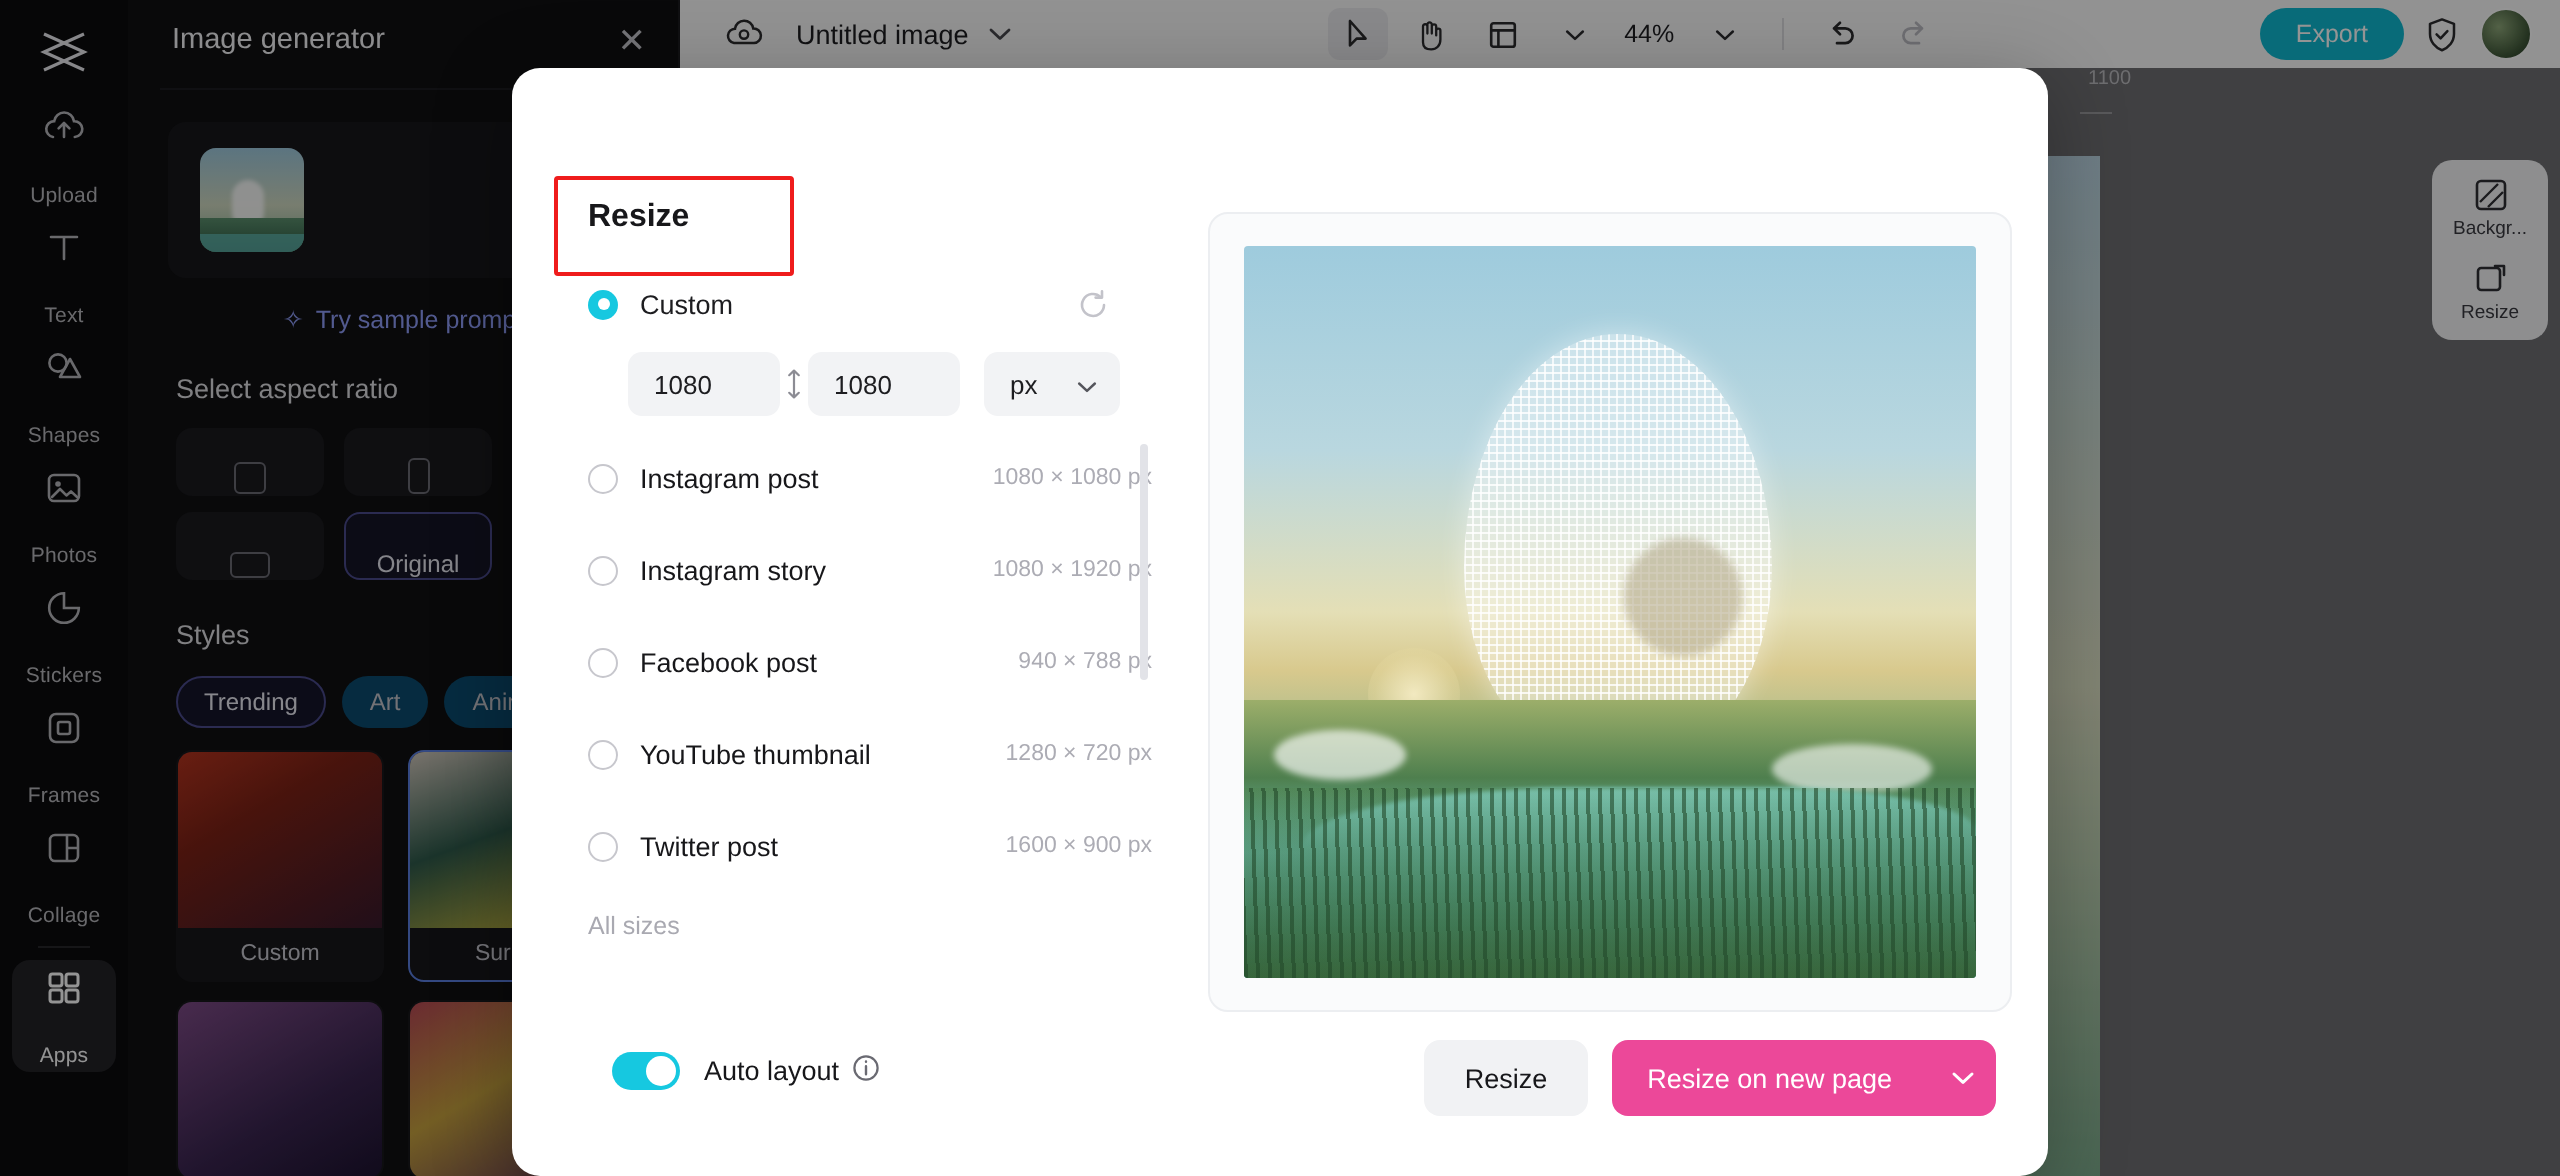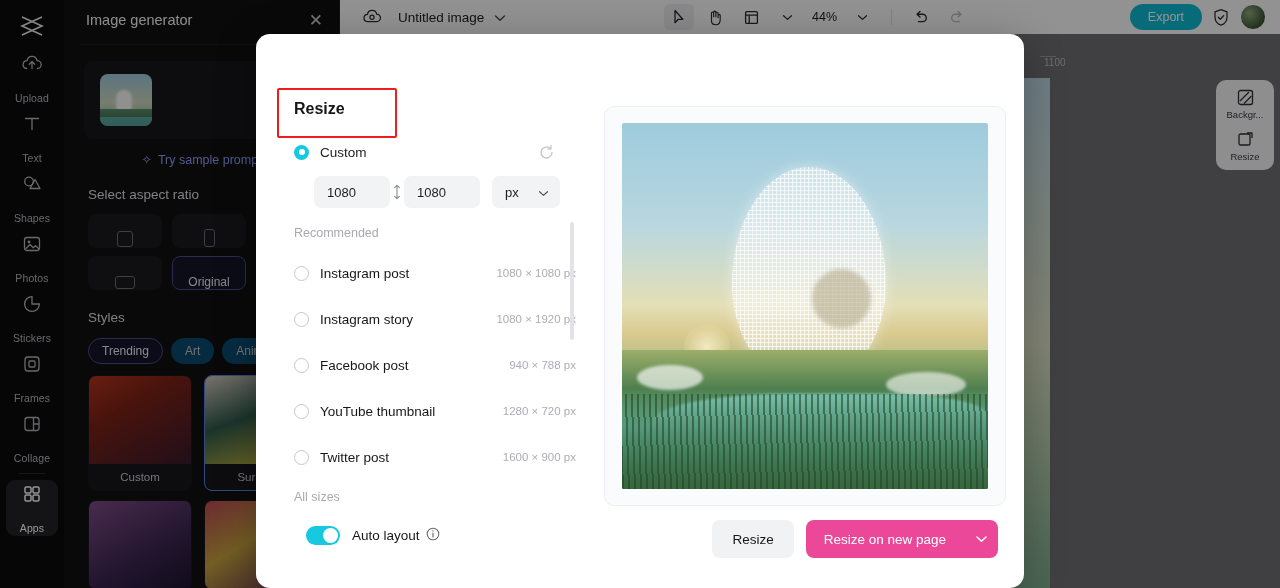--- a/index.html
+++ b/index.html
@@ -107,21 +107,21 @@
   .avatar { width:26px;height:26px;border-radius:50%;
     background: radial-gradient(circle at 35% 35%, #8fa87a, #3c5436 70%, #2a3a26);
     border:1.5px solid #ffffff; cursor:pointer; }
 
   
   .canvas-area {
     position: absolute; left: 340px; top: 34px; right: 0; bottom: 0;
     background: #6e6e72; z-index: 1;
   }
   .ruler-top { position:absolute; left:0; right:0; top:0; height:20px; }
-  .ruler-label { position:absolute; left: 704px; top: 23px; color:#bcbcc0; font-size:10px; }
+  .ruler-label { position:absolute; left: 704px; top: 0; color:#bcbcc0; font-size:10px; }
   .ruler-tick { position:absolute; left:700px; top:22px; width:16px; height:1px; background:#9a9a9e;}
   .art-board {
     position:absolute; left: 10px; top: 44px; width: 700px; bottom: 0;
     background: linear-gradient(#bcd6e4 0%, #dfe3c6 52%, #7fae8e 100%);
   }
   .right-tools {
     position:absolute; right: 6px; top: 46px; width: 58px; padding: 8px 0;
     background: #f4f5f7; border-radius: 10px;
     display:flex; flex-direction:column; align-items:center; gap:10px;
   }
@@ -525,23 +525,20 @@
         <span>px</span>
         <span>
           <svg width="11" height="7" viewBox="0 0 12 8">
               <path d="M1.5 2L6 6.2 10.5 2" stroke="#55555c" stroke-width="1.4" fill="none" stroke-linecap="round" stroke-linejoin="round"></path>
             </svg>
         </span>
       </div>
     </div>
 
     <div class="opt-list">
-      <div style="height:34px;display:flex;align-items:center;">
-        <span class="group-label">Recommended</span>
-      </div>
 
       <div class="opt-row">
         <span class="radio"></span>
         <span class="opt-name">Instagram post</span>
         <span class="opt-size">1080 × 1080 px</span>
       </div>
       <div class="opt-row">
         <span class="radio"></span>
         <span class="opt-name">Instagram story</span>
         <span class="opt-size">1080 × 1920 px</span>

